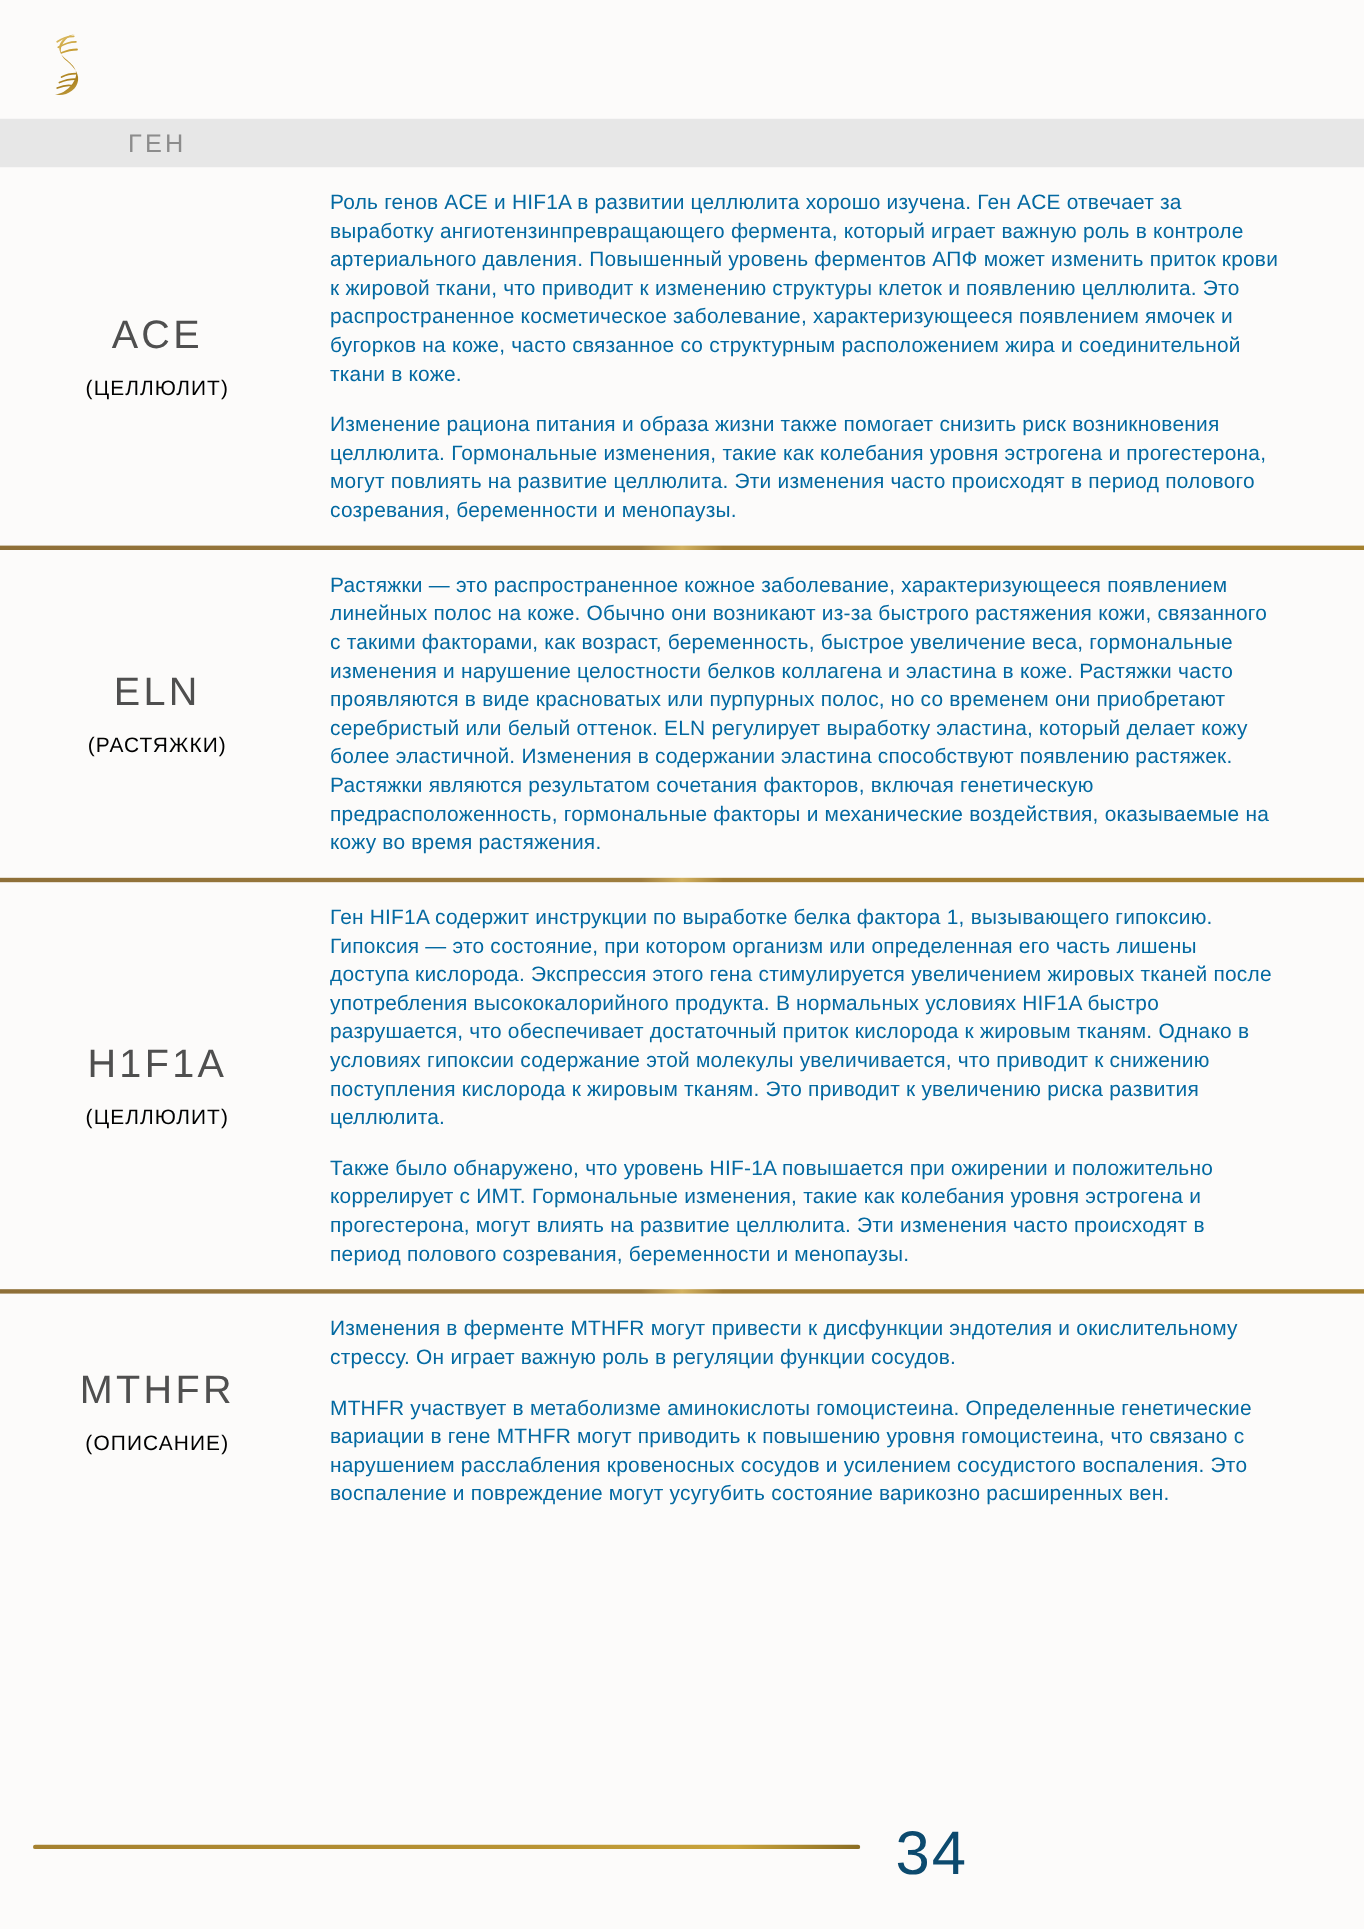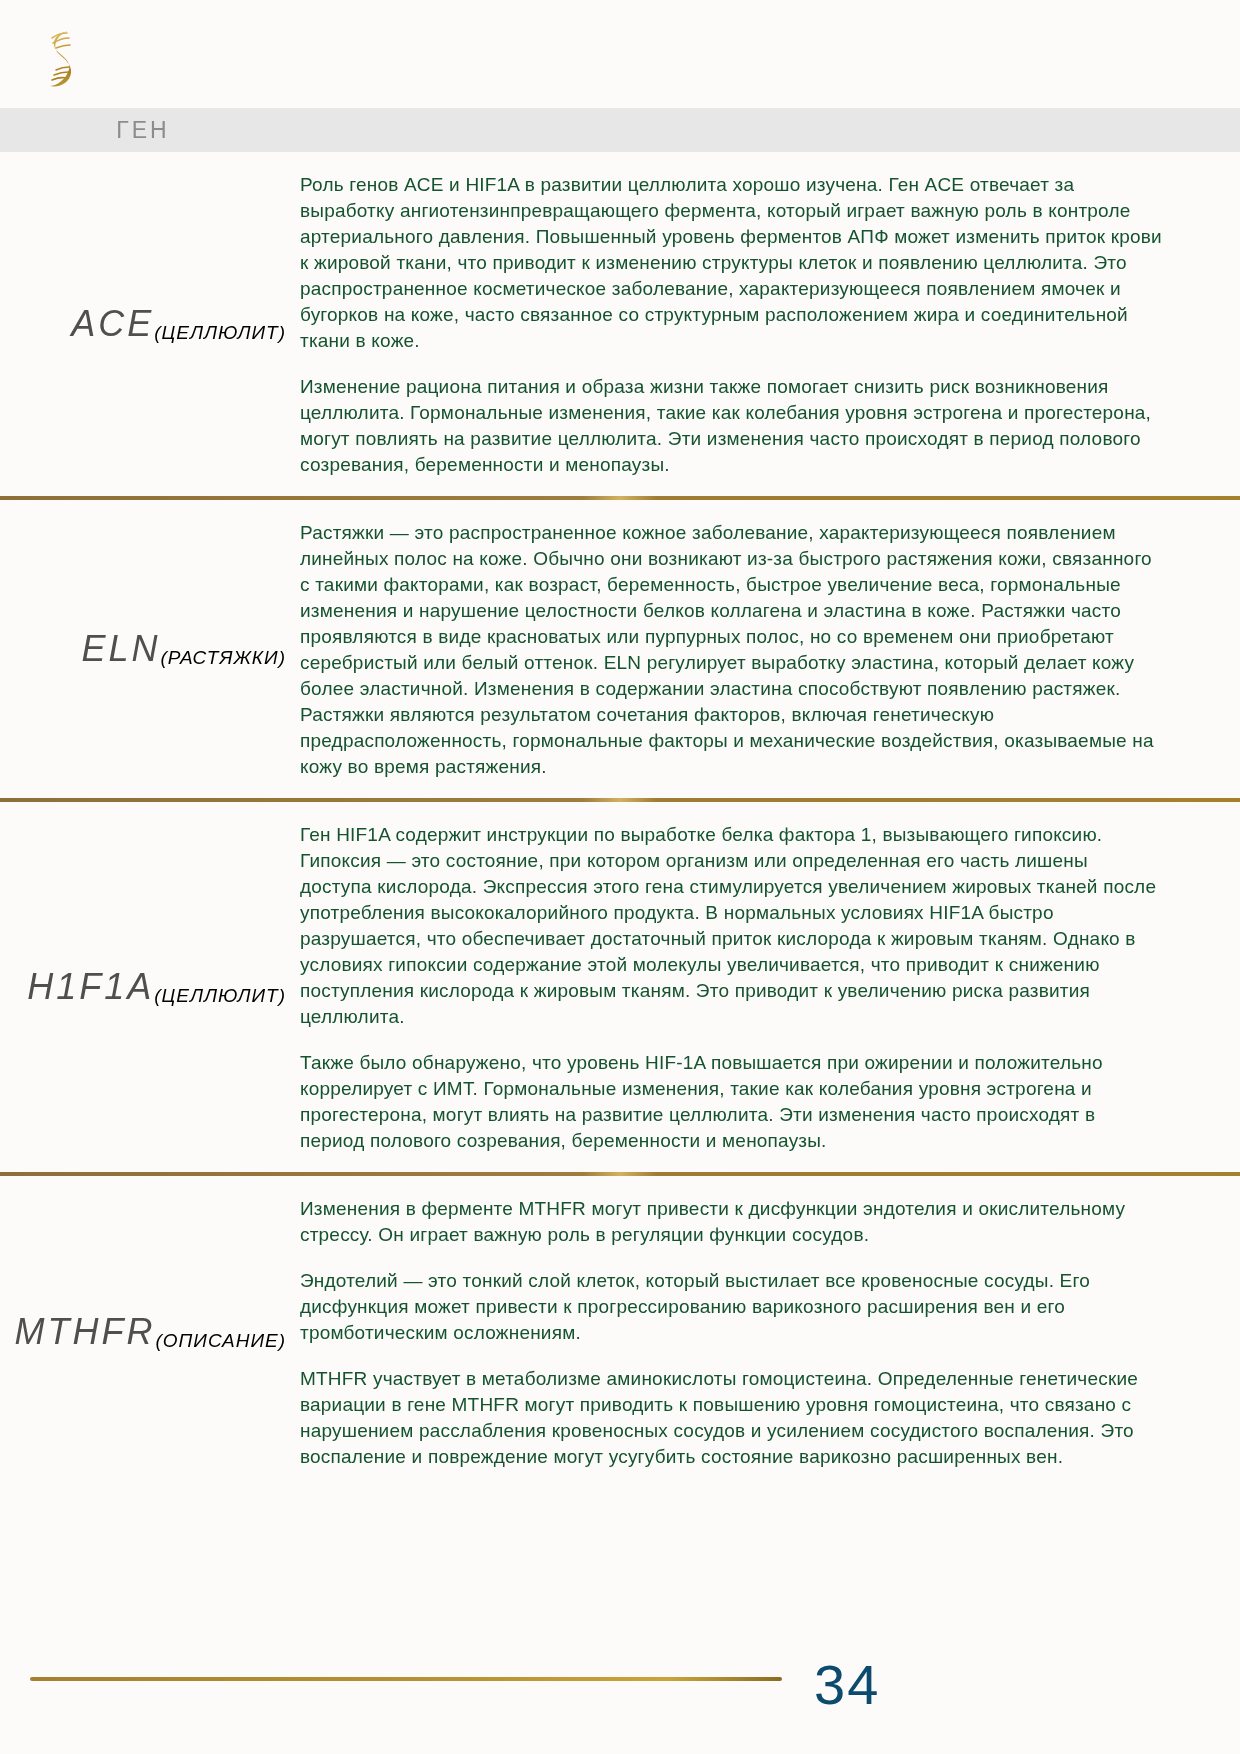--- a/index.html
+++ b/index.html
@@ -40,41 +40,40 @@
 
   
   .rows-container { position:absolute; top:152px; left:0; width:100%; }
   .gene-row { display:flex; width:100%; }
   .row-divider {
     width:100%; height:4px;
     background:linear-gradient(90deg,#8e6f38 0%,#9e7d3e 47%,#d2b160 50%,#9f7b33 53%,#a5812f 100%);
   }
   .gene-col {
     width:286px;
-    display:flex; flex-direction:row;
-    align-items:center; justify-content:flex-end;
+    display:flex; flex-direction:column;
+    align-items:center; justify-content:center;
     padding:10px 0;
-    font-style:italic;
   }
   .gene-name {
     font-size:36px; font-weight:100;
     color:#4f4f4f; letter-spacing:3px;
   }
   .gene-subtitle {
     margin-top:18px;
     font-size:19px; font-weight:300;
     color:#000000; letter-spacing:1px;
   }
   .desc-col {
     flex:1;
     padding:20px 76px 18px 14px;
   }
   .para {
     font-size:19px; line-height:26px;
-    font-weight:300; color:#14532d;
+    font-weight:300; color:#0369a1;
     letter-spacing:0.2px;
   }
   .para + .para { margin-top:20px; }
 
   
   .footer {
     position:absolute; top:1656px; left:0;
     width:100%; height:60px;
   }
   .footer-line {
@@ -147,21 +146,20 @@
         </div>
     </div>
   <div class="row-divider"></div>
     <div class="gene-row">
       <div class="gene-col">
         <div class="gene-name">MTHFR</div>
         <div class="gene-subtitle">(ОПИСАНИЕ)</div>
       </div>
       <div class="desc-col">
           <p class="para">Изменения в ферменте MTHFR могут привести к дисфункции эндотелия и окислительному стрессу. Он играет важную роль в регуляции функции сосудов.</p>
-          <p class="para">Эндотелий — это тонкий слой клеток, который выстилает все кровеносные сосуды. Его дисфункция может привести к прогрессированию варикозного расширения вен и его тромботическим осложнениям.</p>
           <p class="para">MTHFR участвует в метаболизме аминокислоты гомоцистеина. Определенные генетические вариации в гене MTHFR могут приводить к повышению уровня гомоцистеина, что связано с нарушением расслабления кровеносных сосудов и усилением сосудистого воспаления. Это воспаление и повреждение могут усугубить состояние варикозно расширенных вен.</p>
         </div>
     </div>
   </div>
 
   <div class="footer">
     <div class="footer-line"></div>
     <div class="page-number">34</div>
   </div>
 

